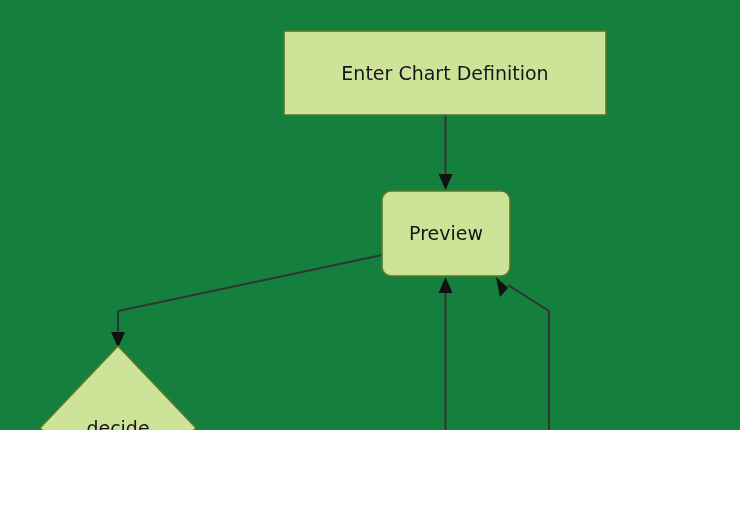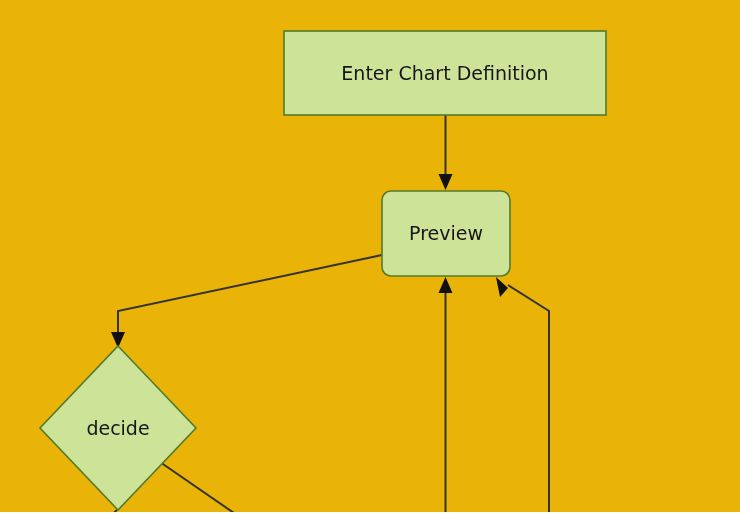--- a/index.html
+++ b/index.html
@@ -6,22 +6,22 @@
     margin: 0;
     padding: 0;
     background: #ffffff;
   }
   body {
     font-family: "DejaVu Sans", "Liberation Sans", sans-serif;
   }
   #canvas {
     position: relative;
     width: 740px;
-    height: 512px;
-    background: #eab308;
+    height: 430px;
+    background: #15803d;
     overflow: hidden;
   }
   svg#flow {
     position: absolute;
     left: 0;
     top: 0;
     width: 740px;
     height: 522px;
     display: block;
   }

